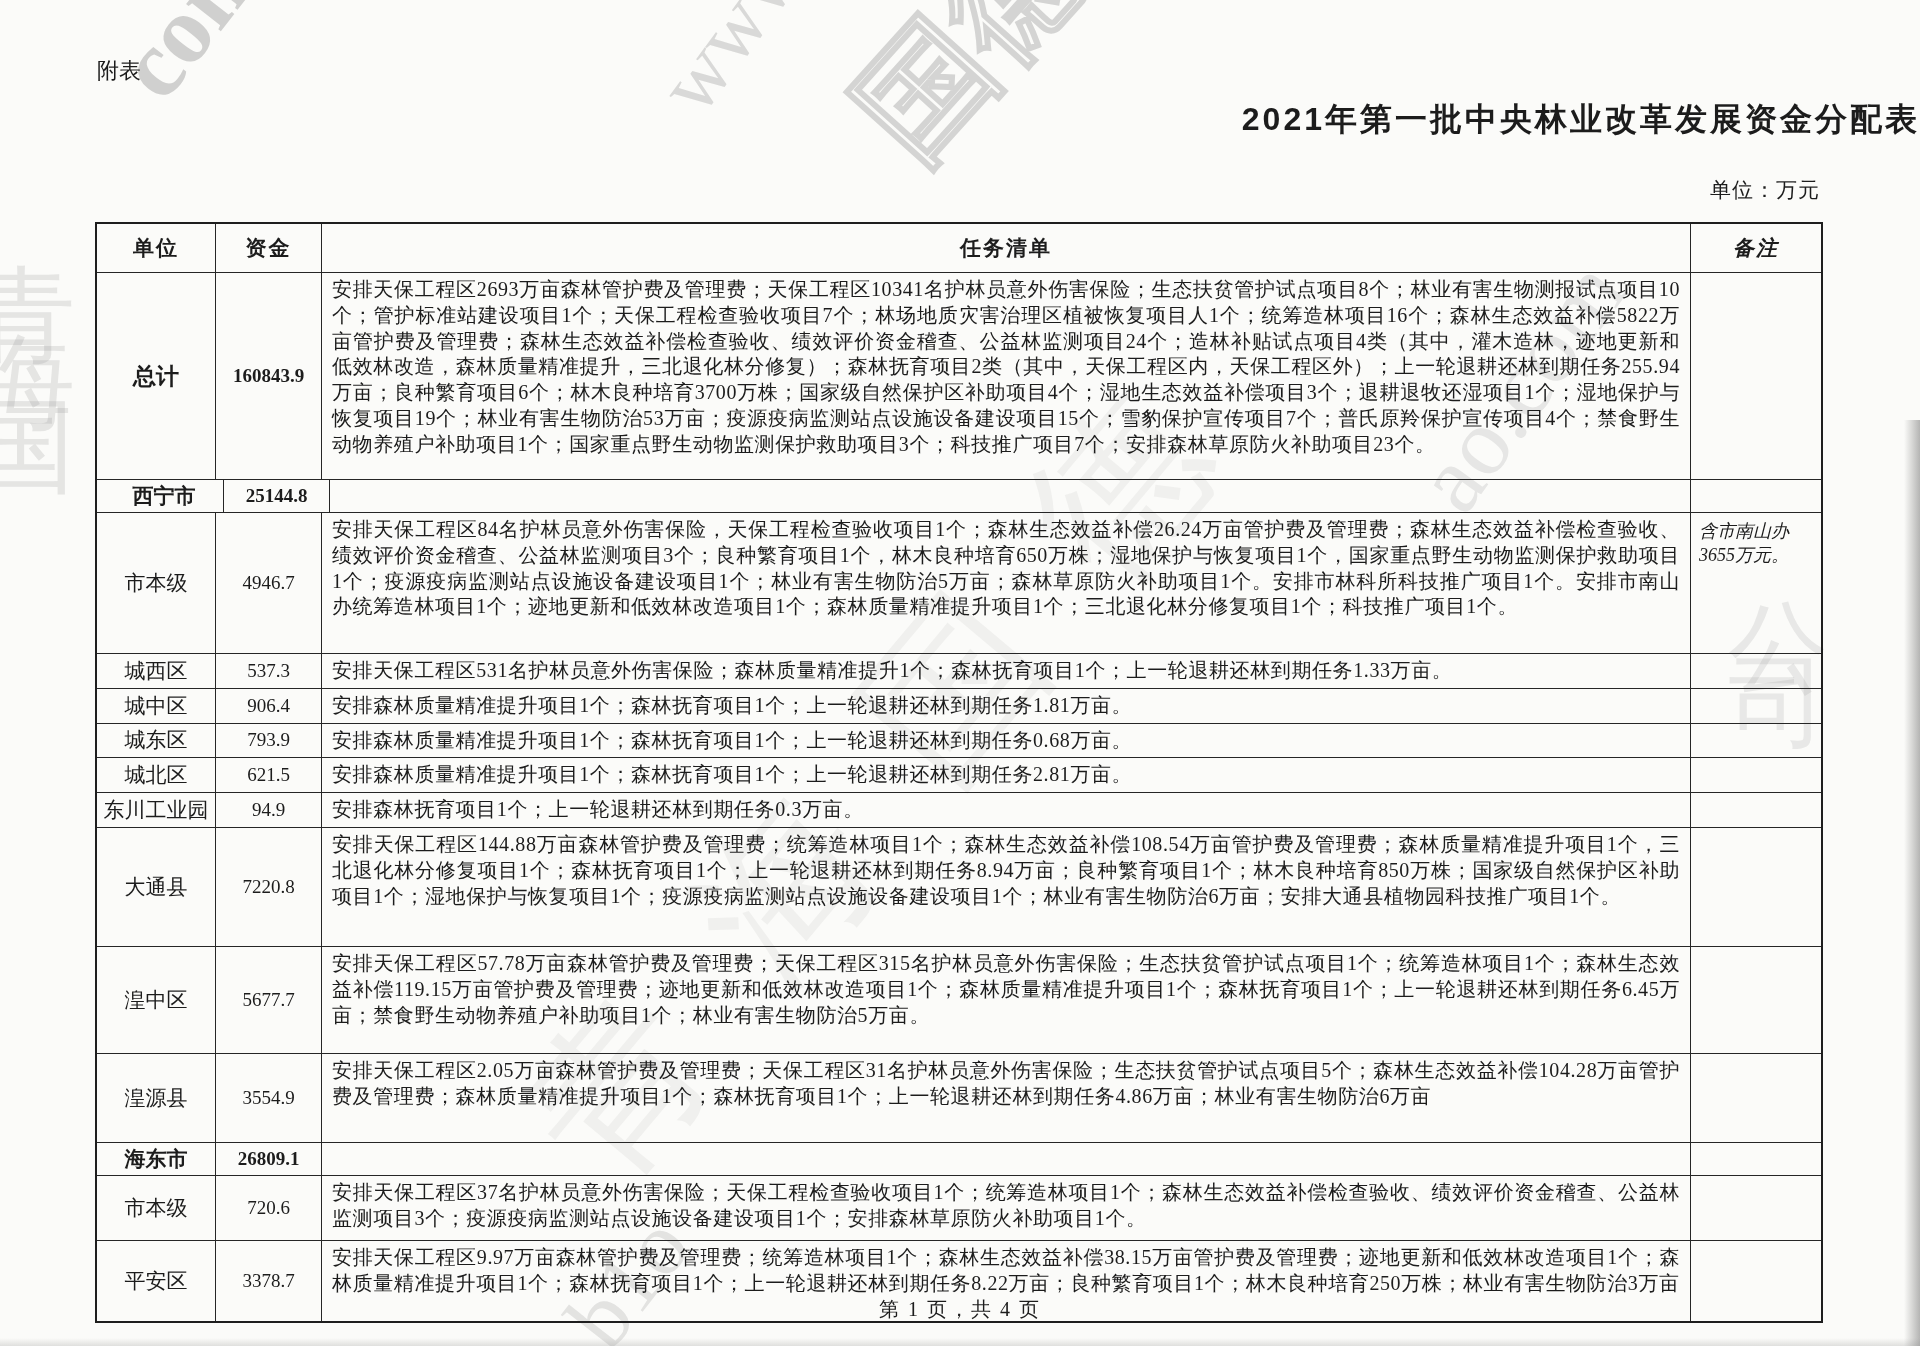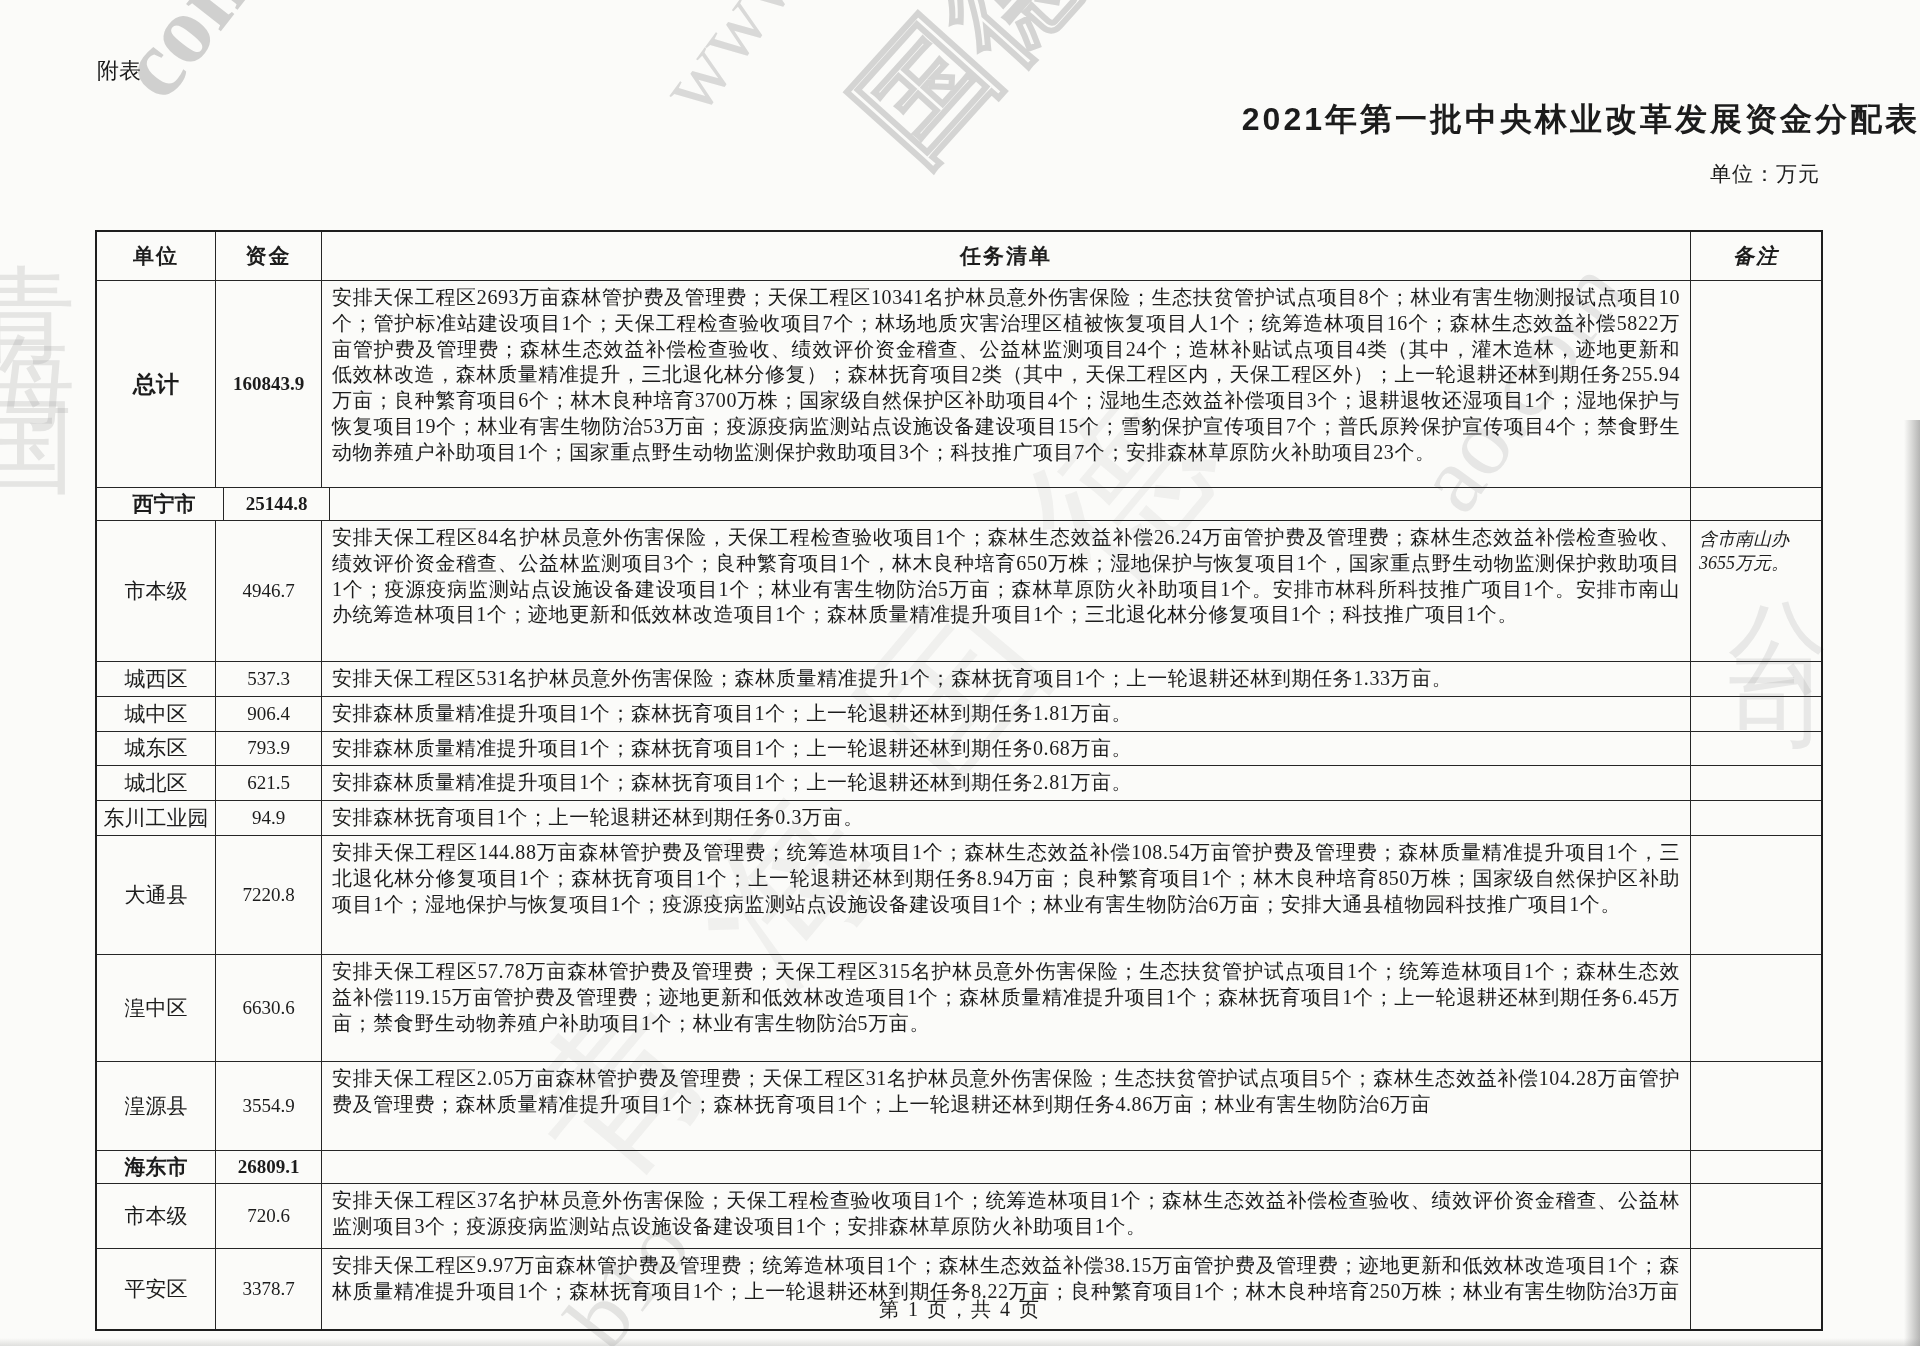--- a/index.html
+++ b/index.html
@@ -25,25 +25,25 @@
     background:linear-gradient(to left,rgba(110,110,110,.5),rgba(110,110,110,0));}
   .scan-edge-bottom{position:absolute;left:0;bottom:0;width:100%;height:8px;
     background:linear-gradient(to top,rgba(140,140,140,.25),rgba(140,140,140,0));}
 
   
   .sheet{position:relative;z-index:2;}
   .attach-tag{position:absolute;left:97px;top:56px;font-size:22px;}
   .doc-title{position:absolute;left:0;top:98px;width:100%;text-align:right;
     font-family:"Liberation Sans","DejaVu Sans",sans-serif;
     font-weight:bold;font-size:32px;letter-spacing:3px;}
-  .unit-note{position:absolute;right:100px;top:160px;font-size:21px;letter-spacing:1px;}
+  .unit-note{position:absolute;right:100px;top:176px;font-size:21px;letter-spacing:1px;}
   .page-footer{position:absolute;left:0;top:1296px;width:100%;text-align:center;font-size:20px;letter-spacing:2px;}
 
   
-  .tbl{position:absolute;left:95px;top:230px;width:1728px;
+  .tbl{position:absolute;left:95px;top:222px;width:1728px;
     border:2.4px solid #1e1e1e;background:transparent;box-sizing:border-box;}
   .tr{display:flex;border-top:1.6px solid #262626;}
   .tr:first-child{border-top:none;}
   .td{border-left:1.6px solid #262626;box-sizing:border-box;}
   .td:first-child{border-left:none;}
   .col-unit{width:118px;display:flex;align-items:center;justify-content:center;
     text-align:center;font-size:21px;padding:2px;}
   .col-amount{width:106px;display:flex;align-items:center;justify-content:center;
     font-size:19px;padding:2px;}
   .col-tasks{flex:1;padding:4px 10px;font-size:20px;line-height:25.8px;
@@ -150,21 +150,21 @@
 
     <div class="tr h8">
       <div class="td col-unit">大通县</div>
       <div class="td col-amount">7220.8</div>
       <div class="td col-tasks">安排天保工程区144.88万亩森林管护费及管理费；统筹造林项目1个；森林生态效益补偿108.54万亩管护费及管理费；森林质量精准提升项目1个，三北退化林分修复项目1个；森林抚育项目1个；上一轮退耕还林到期任务8.94万亩；良种繁育项目1个；林木良种培育850万株；国家级自然保护区补助项目1个；湿地保护与恢复项目1个；疫源疫病监测站点设施设备建设项目1个；林业有害生物防治6万亩；安排大通县植物园科技推广项目1个。</div>
       <div class="td col-remark"></div>
     </div>
 
     <div class="tr h9">
       <div class="td col-unit">湟中区</div>
-      <div class="td col-amount">6630.6</div>
+      <div class="td col-amount">5677.7</div>
       <div class="td col-tasks">安排天保工程区57.78万亩森林管护费及管理费；天保工程区315名护林员意外伤害保险；生态扶贫管护试点项目1个；统筹造林项目1个；森林生态效益补偿119.15万亩管护费及管理费；迹地更新和低效林改造项目1个；森林质量精准提升项目1个；森林抚育项目1个；上一轮退耕还林到期任务6.45万亩；禁食野生动物养殖户补助项目1个；林业有害生物防治5万亩。</div>
       <div class="td col-remark"></div>
     </div>
 
     <div class="tr h10">
       <div class="td col-unit">湟源县</div>
       <div class="td col-amount">3554.9</div>
       <div class="td col-tasks">安排天保工程区2.05万亩森林管护费及管理费；天保工程区31名护林员意外伤害保险；生态扶贫管护试点项目5个；森林生态效益补偿104.28万亩管护费及管理费；森林质量精准提升项目1个；森林抚育项目1个；上一轮退耕还林到期任务4.86万亩；林业有害生物防治6万亩</div>
       <div class="td col-remark"></div>
     </div>

